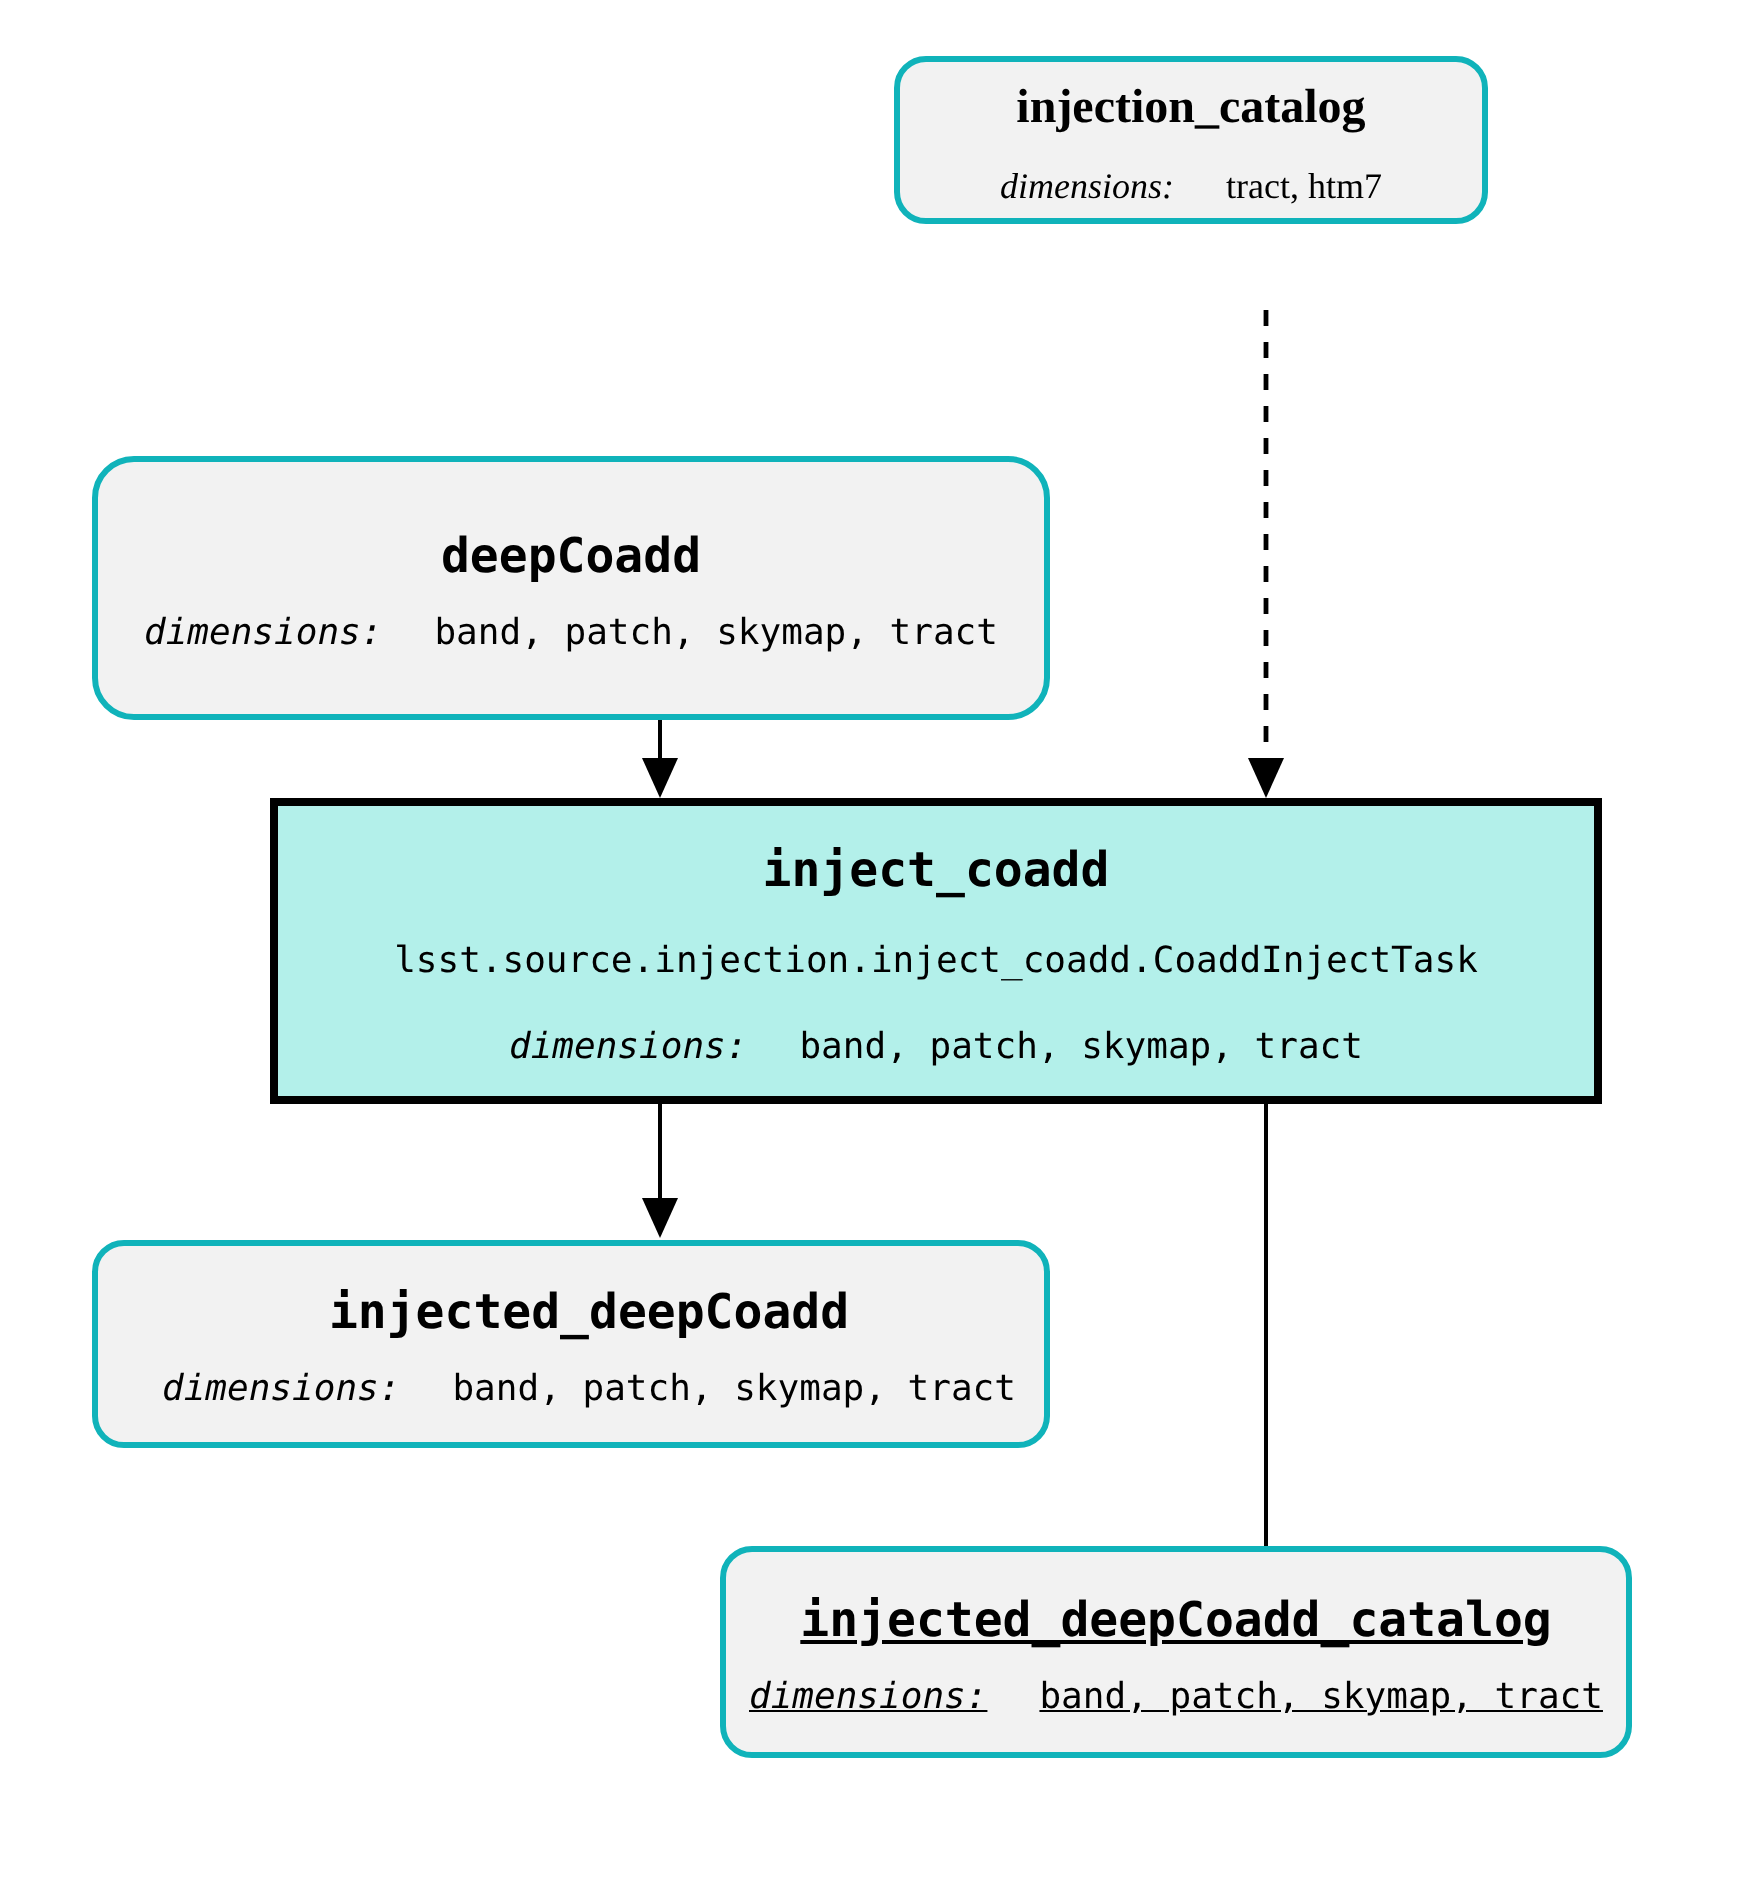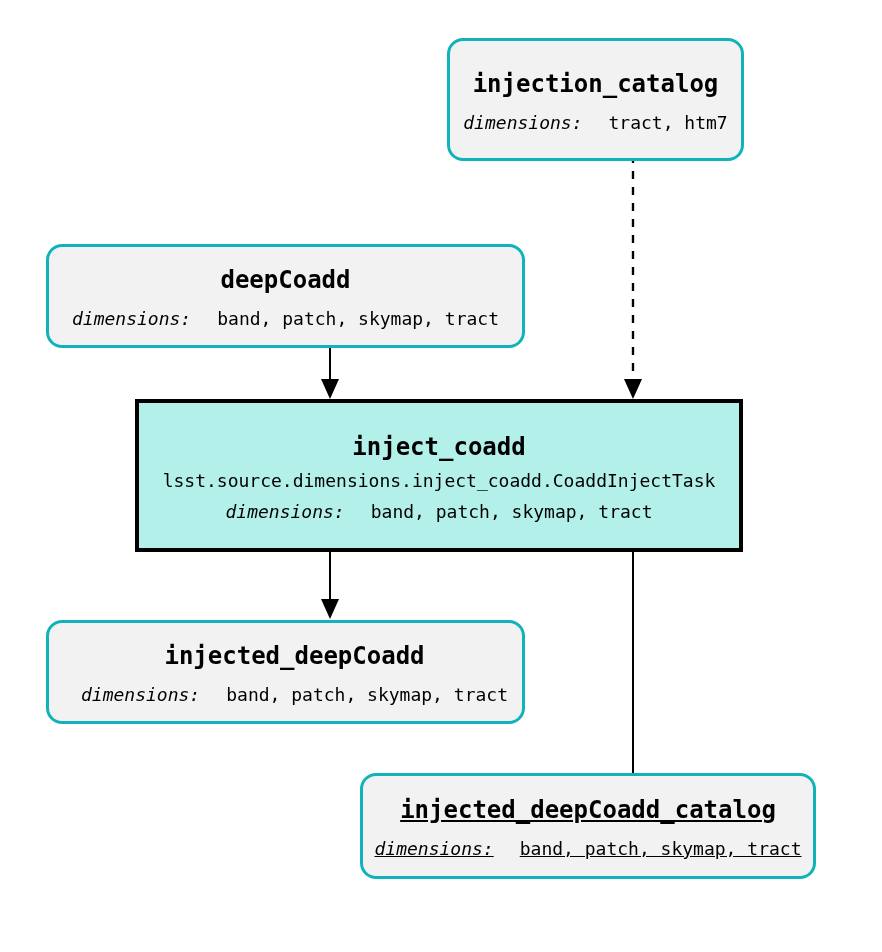--- a/index.html
+++ b/index.html
@@ -54,23 +54,23 @@
   .node-line {
     font-size: 18px;
     line-height: 22px;
     white-space: nowrap;
   }
   .dim-label {
     font-style: italic;
     margin-right: 26px;
   }
   
-  #node-injection_catalog        { left: 447px; top: 38px;  width: 297px; height: 123px; }
-  #node-deepCoadd                { left: 46px;  top: 244px; width: 479px; height: 104px; }
-  #node-inject_coadd             { left: 135px; top: 399px; width: 608px; height: 153px; gap: 9px; }
+  #node-injection_catalog        { left: 447px; top: 28px;  width: 297px; height: 84px; font-family: Liberation Serif, serif; }
+  #node-deepCoadd                { left: 46px;  top: 228px; width: 479px; height: 132px; border-radius: 21px; }
+  #node-inject_coadd             { left: 135px; top: 399px; width: 666px; height: 153px; gap: 21px; }
   #node-injected_deepCoadd       { left: 46px;  top: 620px; width: 479px; height: 104px; padding-left: 28px; }
   #node-injected_deepCoadd_catalog { left: 360px; top: 773px; width: 456px; height: 106px; text-decoration: underline; }
 </style>
 </head>
 <body>
 
 <div class="canvas">
 
   <svg class="edges-layer" width="882" height="952" viewBox="0 0 882 952" xmlns="http://www.w3.org/2000/svg">
 
@@ -92,21 +92,21 @@
     <div class="node-line"><span class="dim-label">dimensions:</span><span>tract, htm7</span></div>
   </div>
 
   <div class="node dataset" id="node-deepCoadd">
     <div class="node-title">deepCoadd</div>
     <div class="node-line"><span class="dim-label">dimensions:</span><span>band, patch, skymap, tract</span></div>
   </div>
 
   <div class="node task" id="node-inject_coadd">
     <div class="node-title">inject_coadd</div>
-    <div class="node-line">lsst.source.dimensions.inject_coadd.CoaddInjectTask</div>
+    <div class="node-line">lsst.source.injection.inject_coadd.CoaddInjectTask</div>
     <div class="node-line"><span class="dim-label">dimensions:</span><span>band, patch, skymap, tract</span></div>
   </div>
 
   <div class="node dataset" id="node-injected_deepCoadd">
     <div class="node-title">injected_deepCoadd</div>
     <div class="node-line"><span class="dim-label">dimensions:</span><span>band, patch, skymap, tract</span></div>
   </div>
 
   <div class="node dataset" id="node-injected_deepCoadd_catalog">
     <div class="node-title">injected_deepCoadd_catalog</div>

